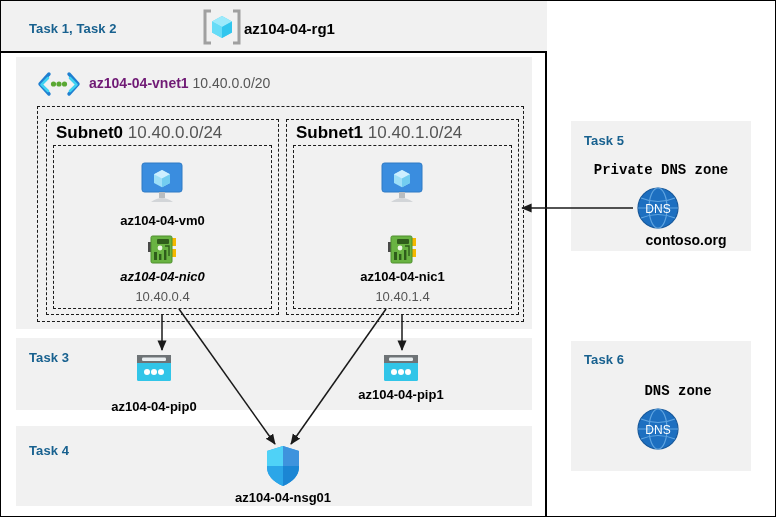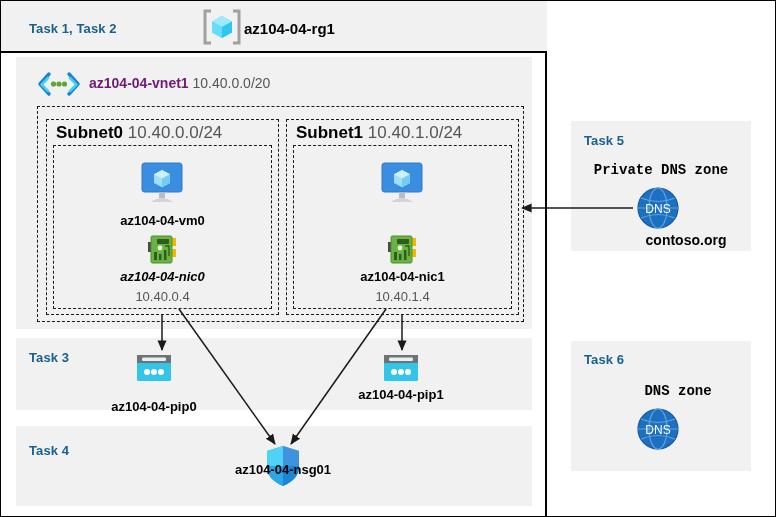--- a/index.html
+++ b/index.html
@@ -313,21 +313,21 @@
 
   <div class="icon-abs" style="left:264px; top:443px; width:36px; height:44px;">
     <svg width="36" height="44" viewBox="0 0 36 44">
       <path d="M18 2 L34 7 L34 23 Q34 35 18 42 Q2 35 2 23 L2 7 Z" fill="#2f9ce8"></path>
       <path d="M18 2 L34 7 L34 22 L18 22 Z" fill="#3e93dd"></path>
       <path d="M18 2 L2 7 L2 22 L18 22 Z" fill="#4fd2f7"></path>
       <path d="M18 22 L34 22 L34 23 Q34 35 18 42 Z" fill="#1b86d4"></path>
       <path d="M18 22 L2 22 L2 23 Q2 35 18 42 Z" fill="#2ba6e8"></path>
     </svg>
   </div>
-  <div class="node-label" style="left:192px; top:461px; width:180px;">az104-04-nsg01</div>
+  <div class="node-label" style="left:192px; top:489px; width:180px;">az104-04-nsg01</div>
 
   <div class="panel" style="left:570px; top:120px; width:180px; height:130px;"></div>
   <div class="task-label" style="left:583px; top:132px;">Task 5</div>
   <div class="heading-bold" style="left:570px; top:161px; width:180px;">Private DNS zone</div>
 
   <div class="icon-abs" style="left:634px; top:184px; width:46px; height:46px;">
     <svg width="46" height="46" viewBox="0 0 46 46">
       <circle cx="23" cy="23" r="20" fill="#1d6fc0"></circle>
       <circle cx="23" cy="23" r="20" fill="none" stroke="#17589a" stroke-width="1.2"></circle>
       <ellipse cx="23" cy="23" rx="9" ry="20" fill="none" stroke="#5fa4e0" stroke-width="1.2"></ellipse>

